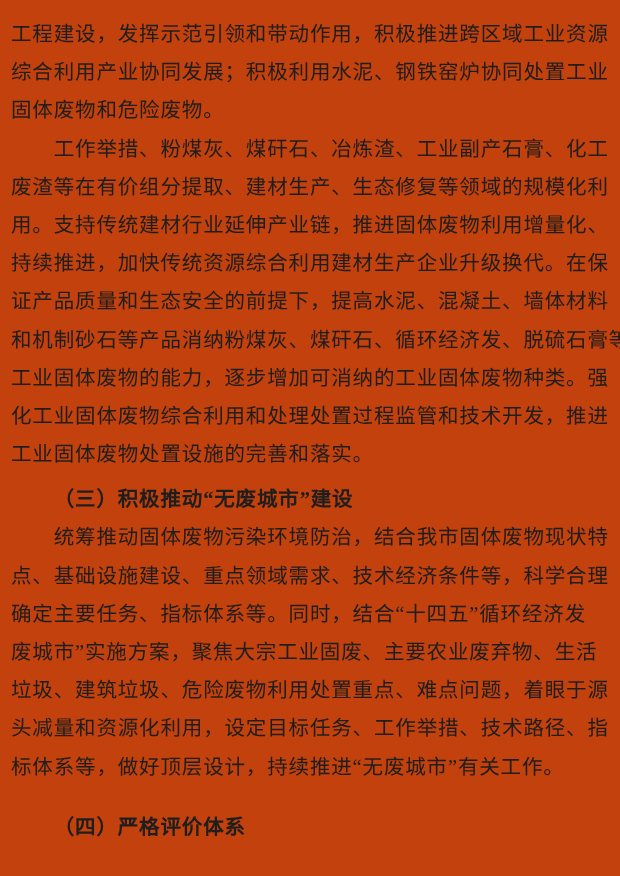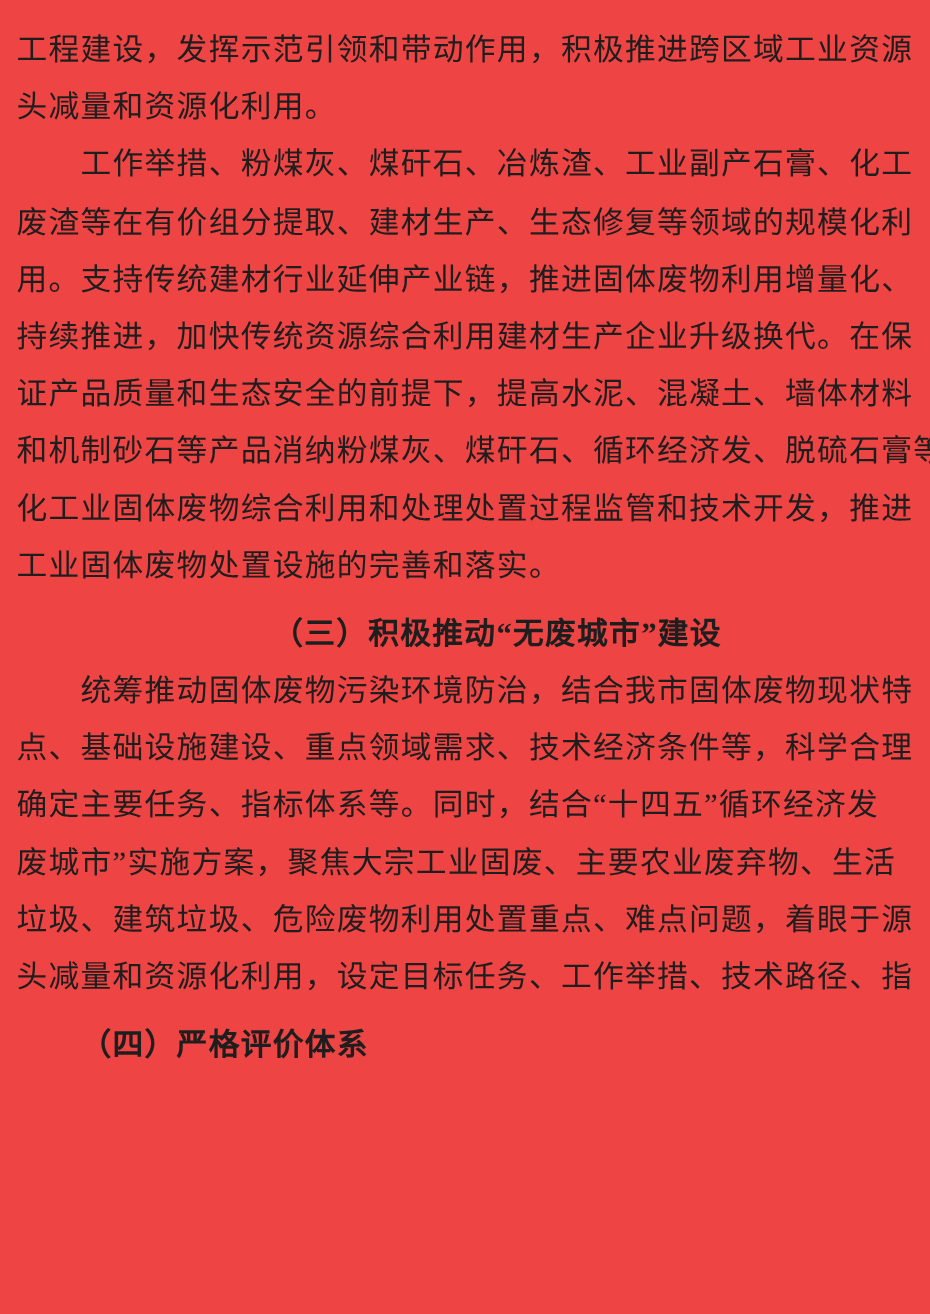--- a/index.html
+++ b/index.html
@@ -5,21 +5,21 @@
   html, body {
     margin: 0;
     padding: 0;
     background: #ffffff;
   }
   .page {
     position: relative;
     width: 620px;
     height: 876px;
     box-sizing: border-box;
-    background: #ef4444;
+    background: #c2410c;
     color: #1e1e1e;
     padding: 15px 11px 0 11px;
     overflow: hidden;
     font-family: "Liberation Serif", "DejaVu Serif", serif;
   }
   .para {
     margin: 0;
     padding: 0;
   }
   .line {
@@ -31,57 +31,59 @@
     font-weight: 400;
   }
   .indent {
     padding-left: 42.7px; 
   }
   .heading {
     font-weight: 700;
   }
   .heading-3 {
     margin-top: 7px;
-    text-align: center;
   }
   .heading-4 {
-    margin-top: 7px;
+    margin-top: 22px;
   }
 </style>
 </head>
 <body>
 
 <div class="page">
 
   <div class="para">
     <div class="line">工程建设，发挥示范引领和带动作用，积极推进跨区域工业资源</div>
-    <div class="line">头减量和资源化利用。</div>
+    <div class="line">综合利用产业协同发展；积极利用水泥、钢铁窑炉协同处置工业</div>
+    <div class="line">固体废物和危险废物。</div>
   </div>
 
   <div class="para">
     <div class="line indent">工作举措、粉煤灰、煤矸石、冶炼渣、工业副产石膏、化工</div>
     <div class="line">废渣等在有价组分提取、建材生产、生态修复等领域的规模化利</div>
     <div class="line">用。支持传统建材行业延伸产业链，推进固体废物利用增量化、</div>
     <div class="line">持续推进，加快传统资源综合利用建材生产企业升级换代。在保</div>
     <div class="line">证产品质量和生态安全的前提下，提高水泥、混凝土、墙体材料</div>
     <div class="line">和机制砂石等产品消纳粉煤灰、煤矸石、循环经济发、脱硫石膏等</div>
+    <div class="line">工业固体废物的能力，逐步增加可消纳的工业固体废物种类。强</div>
     <div class="line">化工业固体废物综合利用和处理处置过程监管和技术开发，推进</div>
     <div class="line">工业固体废物处置设施的完善和落实。</div>
   </div>
 
   <div class="para">
     <div class="line heading heading-3 indent">（三）积极推动“无废城市”建设</div>
   </div>
 
   <div class="para">
     <div class="line indent">统筹推动固体废物污染环境防治，结合我市固体废物现状特</div>
     <div class="line">点、基础设施建设、重点领域需求、技术经济条件等，科学合理</div>
     <div class="line">确定主要任务、指标体系等。同时，结合“十四五”循环经济发</div>
     <div class="line">废城市”实施方案，聚焦大宗工业固废、主要农业废弃物、生活</div>
     <div class="line">垃圾、建筑垃圾、危险废物利用处置重点、难点问题，着眼于源</div>
     <div class="line">头减量和资源化利用，设定目标任务、工作举措、技术路径、指</div>
+    <div class="line">标体系等，做好顶层设计，持续推进“无废城市”有关工作。</div>
   </div>
 
   <div class="para">
     <div class="line heading heading-4 indent">（四）严格评价体系</div>
   </div>
 
 </div>
 
 </body></html>

